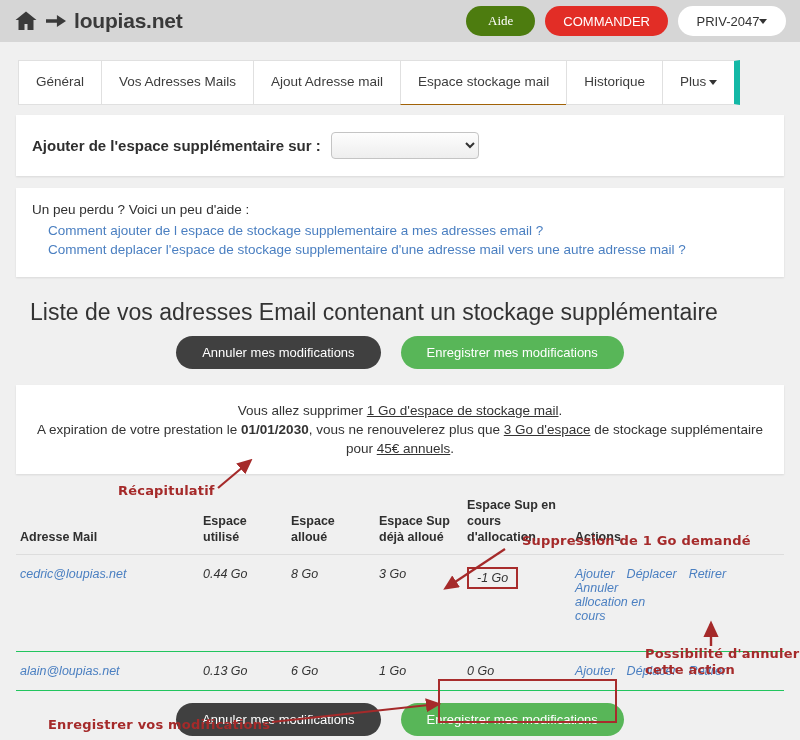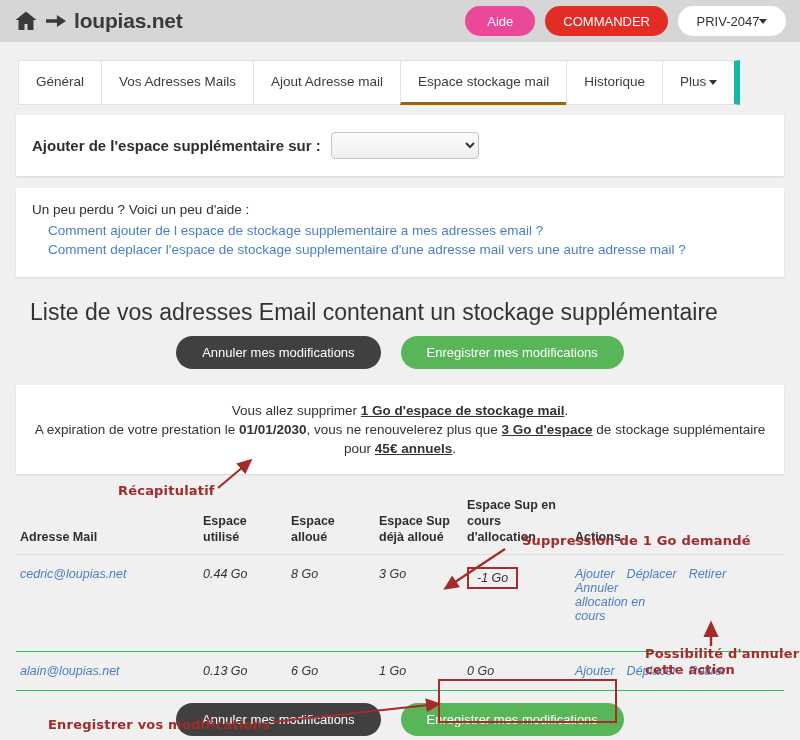--- a/index.html
+++ b/index.html
@@ -42,28 +42,28 @@
   }
   .topbar-right {
     position: absolute;
     right: 14px;
     top: 6px;
     display: flex;
     align-items: center;
     gap: 10px;
   }
   .btn-aide {
-    background: #ec4899;
+    background: #4d7c0f;
     color: #ffffff;
     border: none;
     border-radius: 16px;
     height: 30px;
     padding: 0 22px;
     font-size: 13px;
-    font-family: Liberation Sans, sans-serif;
+    font-family: Liberation Serif, serif;
     cursor: pointer;
   }
   .btn-commander {
     background: #e22d26;
     color: #ffffff;
     border: none;
     border-radius: 16px;
     height: 30px;
     padding: 0 18px;
     font-size: 13px;
@@ -113,21 +113,21 @@
     padding: 13px 17px 12px 17px;
     font-size: 13.5px;
     color: #3c3c3c;
     cursor: pointer;
     white-space: nowrap;
     box-sizing: border-box;
     height: 45px;
   }
   .tab:last-child { border-right: 6px solid #14b8a6; }
   .tab.active {
-    border-bottom: 3px solid #a16207;
+    border-bottom: 1px solid #a16207;
     font-weight: normal;
     padding-bottom: 10px;
   }
   .tab .mini-caret {
     width: 0; height: 0;
     border-left: 4px solid transparent;
     border-right: 4px solid transparent;
     border-top: 5px solid #333333;
     display: inline-block;
     margin-left: 3px;
@@ -216,21 +216,21 @@
     background: #ffffff;
     margin: 16px 16px 0 16px;
     padding: 16px 18px;
     text-align: center;
     font-size: 13.5px;
     line-height: 1.42;
     color: #333333;
     box-shadow: 0 1px 2px rgba(0,0,0,0.10);
   }
   .summary-box b { font-weight: bold; }
-  .u { text-decoration: underline; font-weight: bold; }
+  .u { text-decoration: underline; font-weight: normal; }
 
   
   .table-wrap { margin: 24px 16px 0 16px; }
   table.storage {
     width: 100%;
     border-collapse: collapse;
     font-size: 12.5px;
   }
   table.storage thead th {
     text-align: left;

